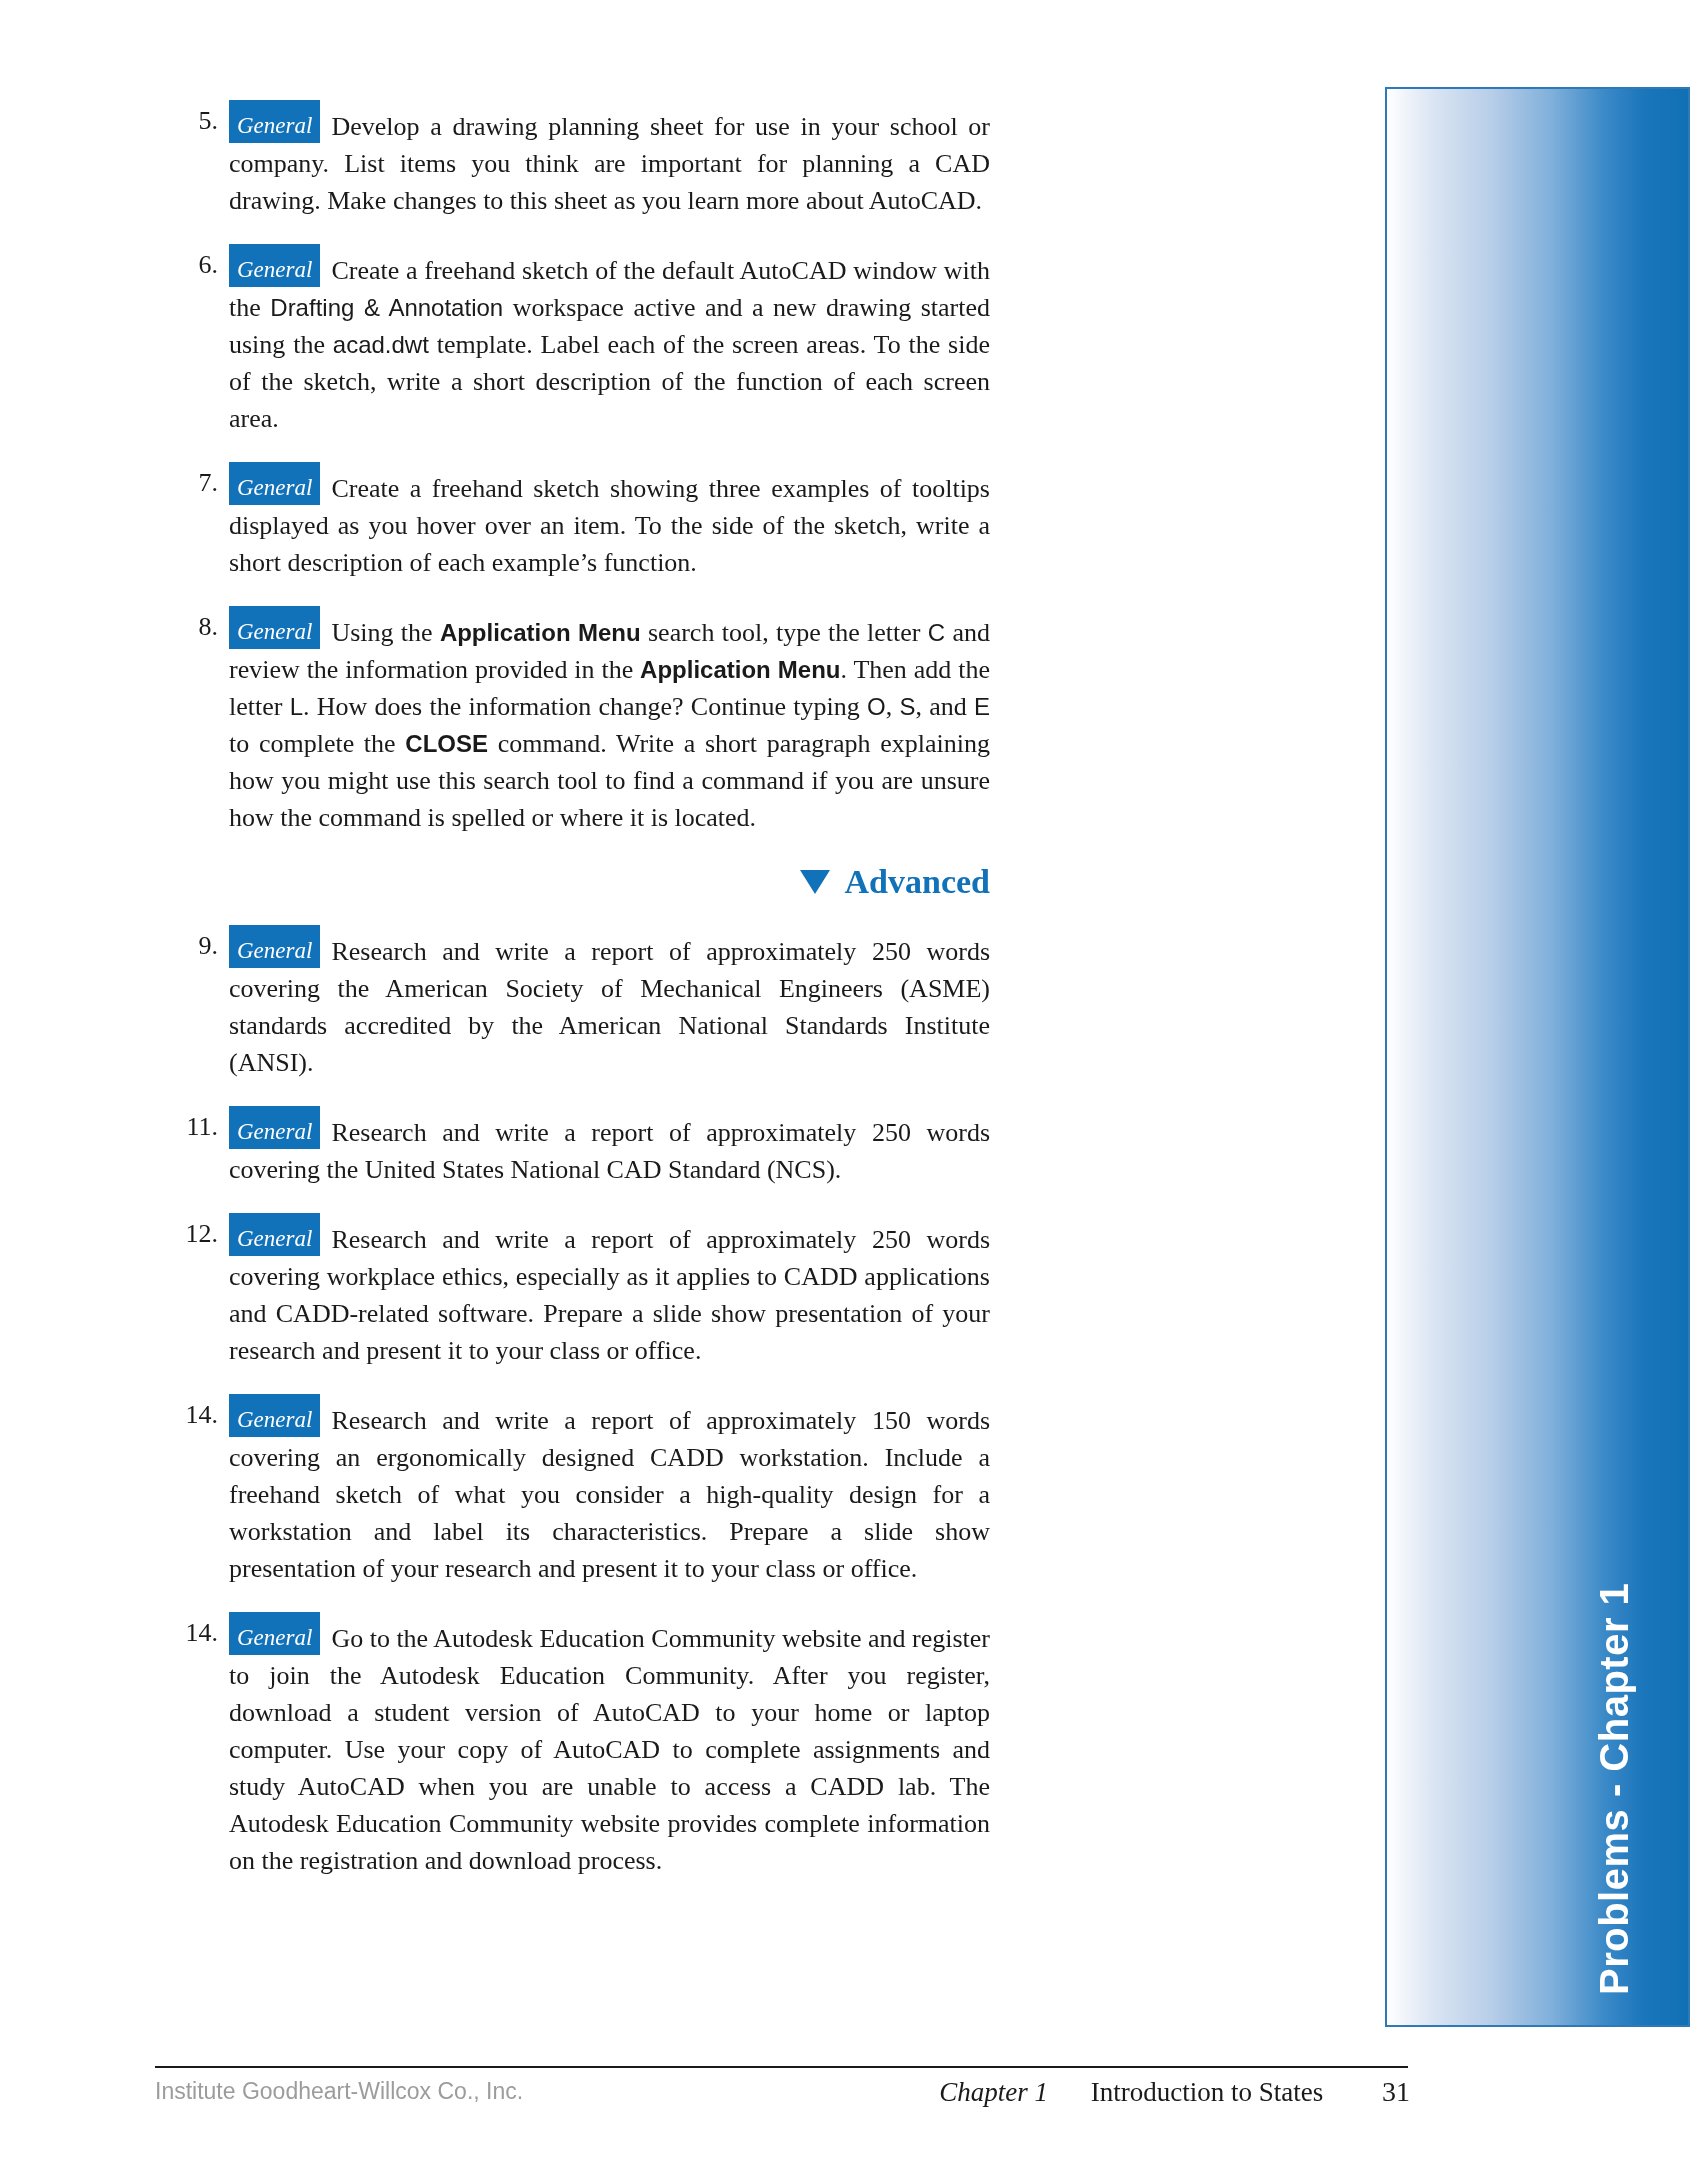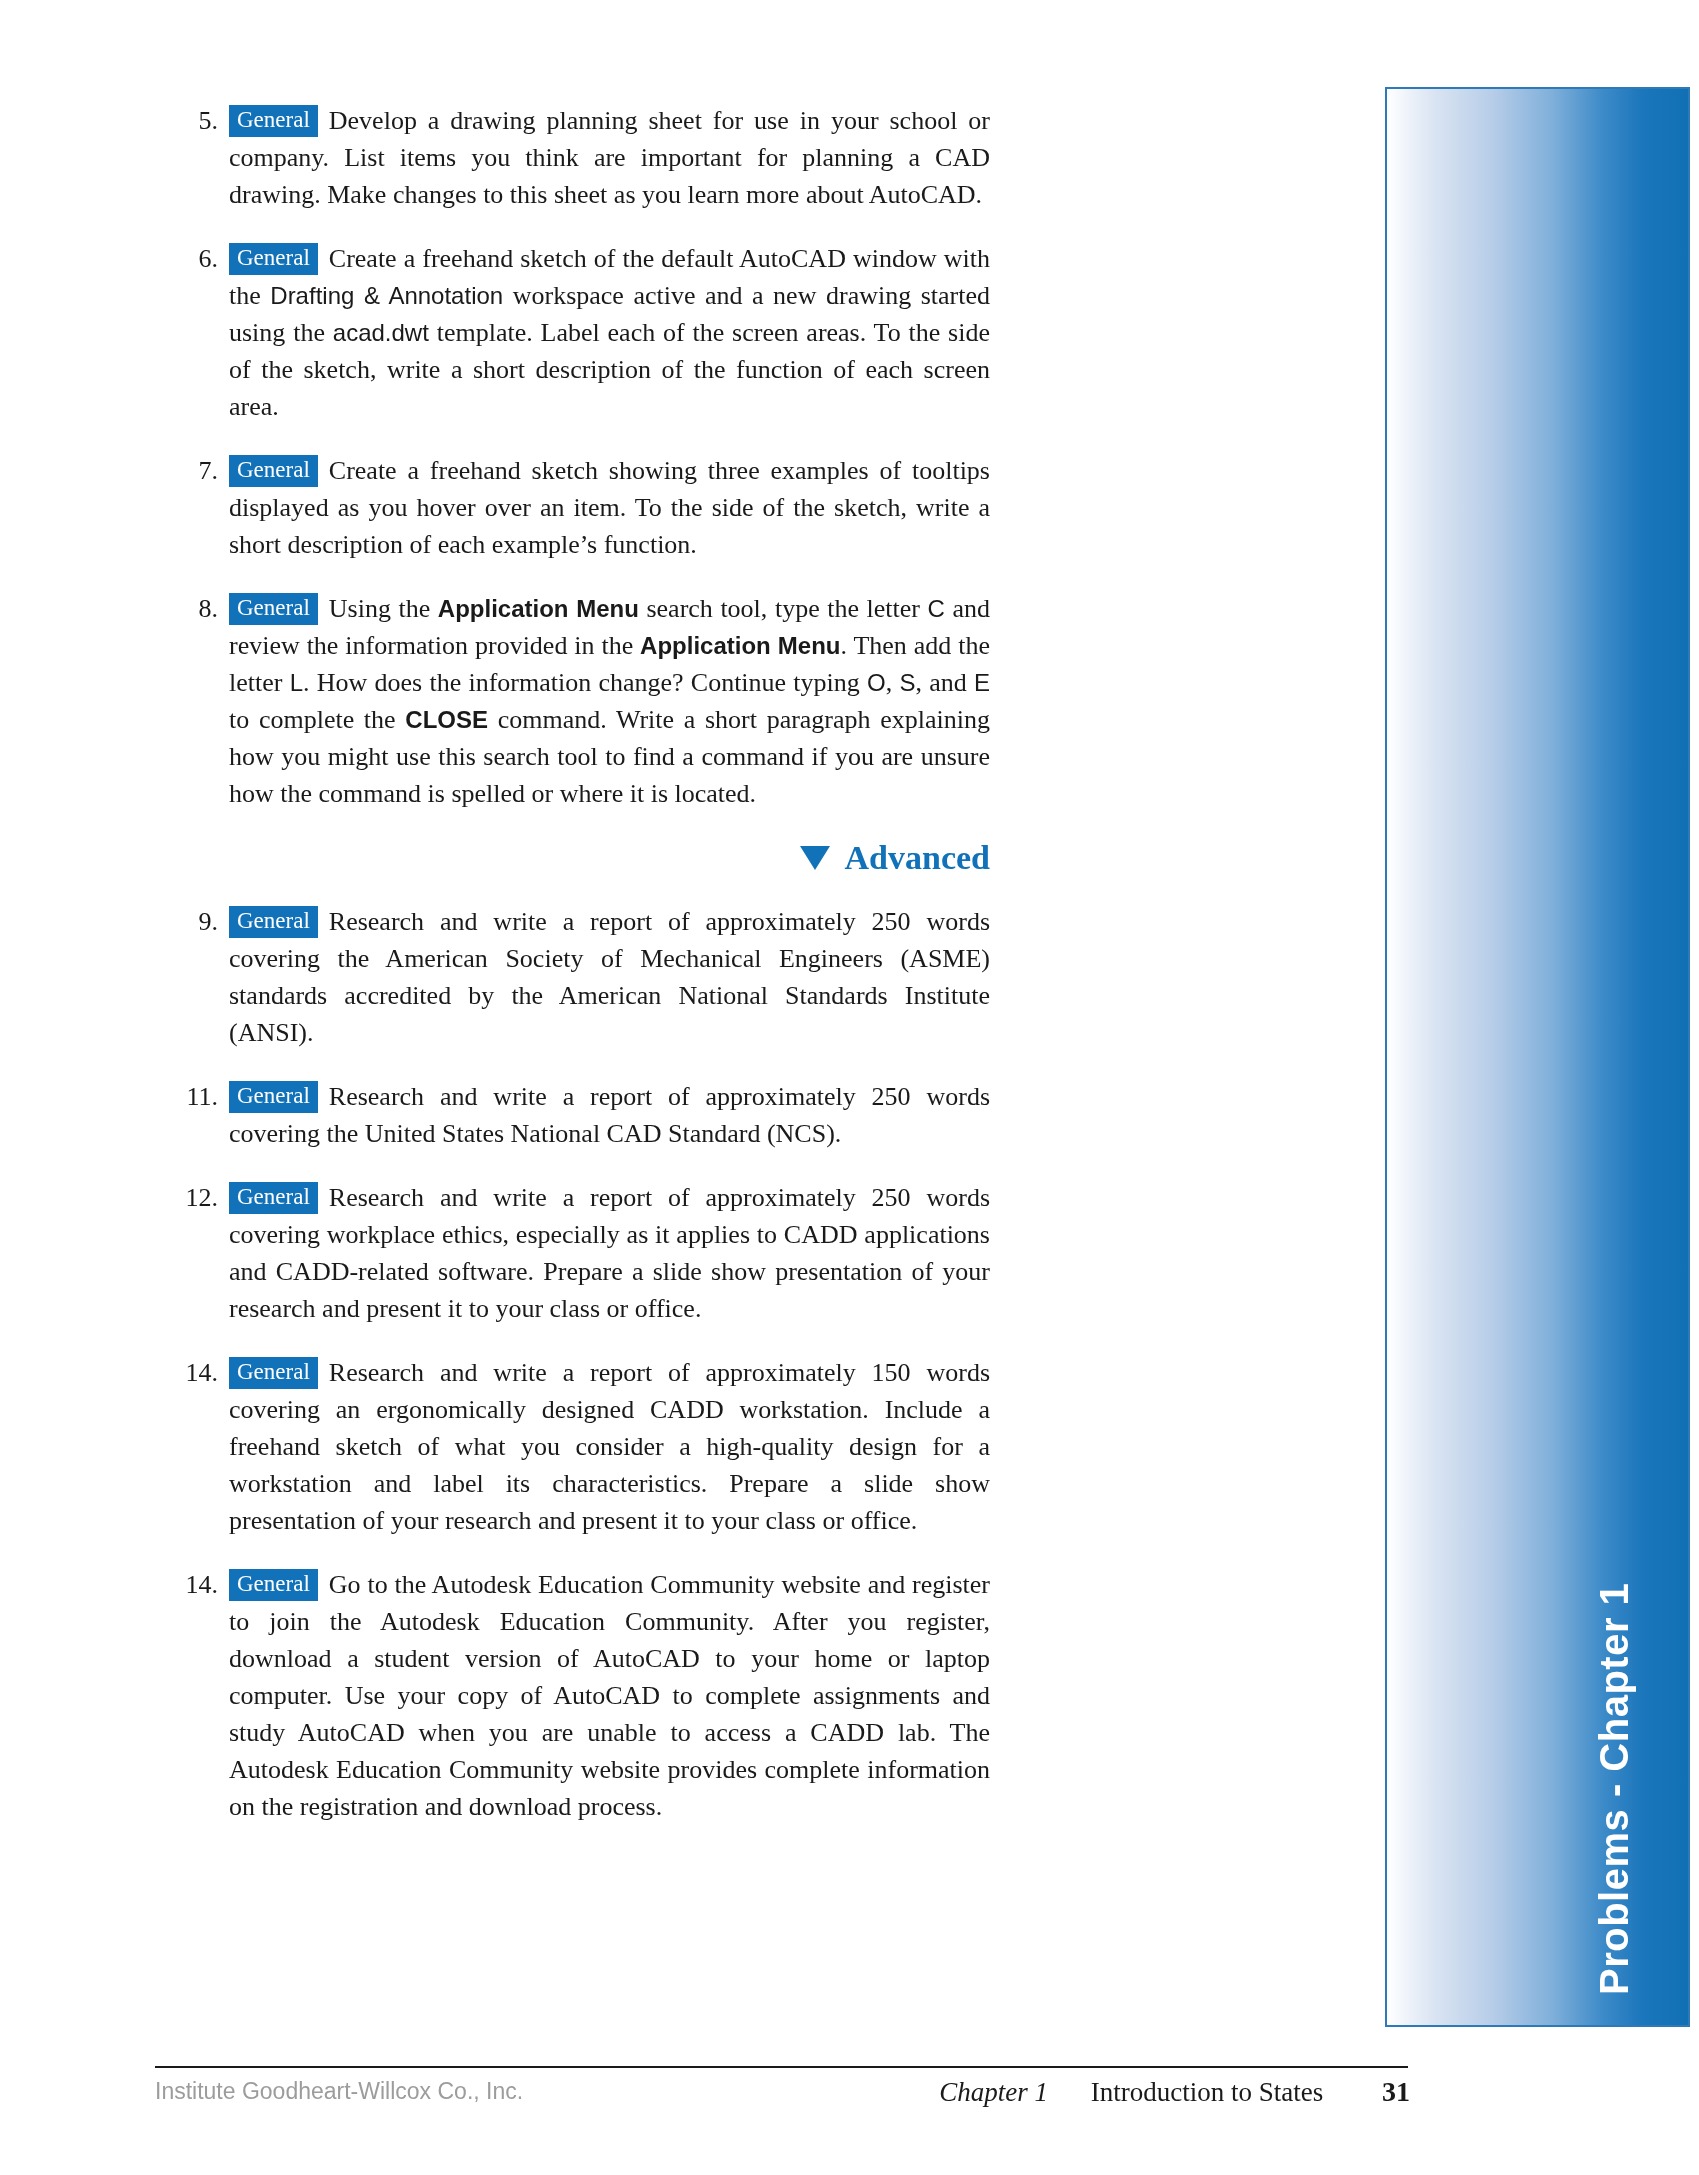--- a/index.html
+++ b/index.html
@@ -14,22 +14,22 @@
   .prob{display:flex;margin-bottom:27px;}
   .prob-num{
     flex:none;width:68px;text-align:right;padding-right:11px;
     font-size:26px;line-height:37px;
   }
   .prob-body{
     flex:1;font-size:26px;line-height:37px;text-align:justify;
   }
   .badge{
     display:inline-block;background:var(--accent);color:#ffffff;
-    font-size:23px;line-height:28px;padding:1px 8px 3px;
-    margin-right:11px;position:relative;top:-2px;
+    font-size:23px;line-height:28px;padding:12px 8px 3px;
+    margin-right:11px;position:relative;top:-2px;font-style:italic;
   }
   .sans{font-family:"Liberation Sans",sans-serif;font-size:24px;}
   .sansbold{font-family:"Liberation Sans",sans-serif;font-size:24px;font-weight:bold;}
   .section-head{
     display:flex;align-items:center;gap:15px;
     margin:14px 0 26px 72px;
     color:var(--accent);font-weight:bold;font-size:34px;justify-content:flex-end;
   }
   .tri{
     width:0;height:0;display:inline-block;
@@ -56,21 +56,21 @@
   }
   .footer-left{
     position:absolute;left:155px;top:2078px;
     font-family:"Liberation Sans",sans-serif;font-size:23px;color:#9c9c9c;
   }
   .footer-right{
     position:absolute;right:289px;top:2076px;font-size:27px;white-space:nowrap;
   }
   .footer-chapter{font-style:italic;margin-right:36px;}
   .footer-title{margin-right:52px;}
-  .footer-page{font-weight:bold;font-size:28px;}
+  .footer-page{font-weight:normal;font-size:28px;}
 </style>
 </head>
 <body style="--accent: #1272b9;">
 
 <div class="content">
   <div id="list-top">
       <div class="prob">
         <div class="prob-num">5.</div>
         <div class="prob-body"><span class="badge">General</span><span>Develop a drawing planning sheet for use in your school or company. List items you think are important for planning a CAD drawing. Make changes to this sheet as you learn more about AutoCAD.</span></div>
       </div>

